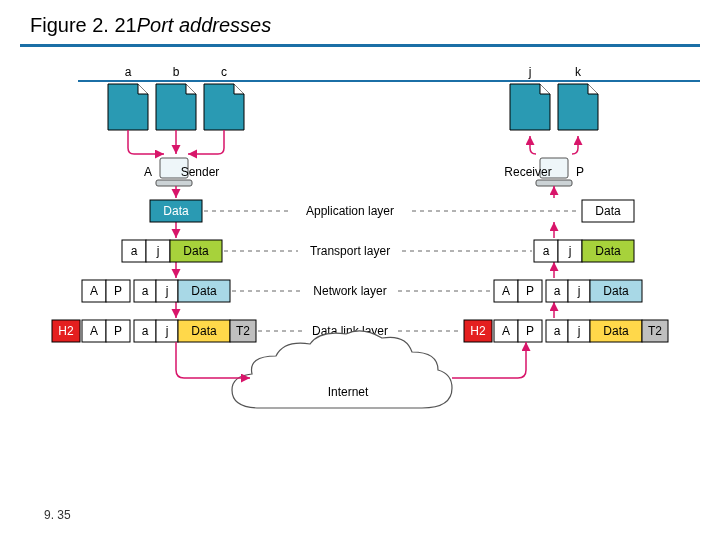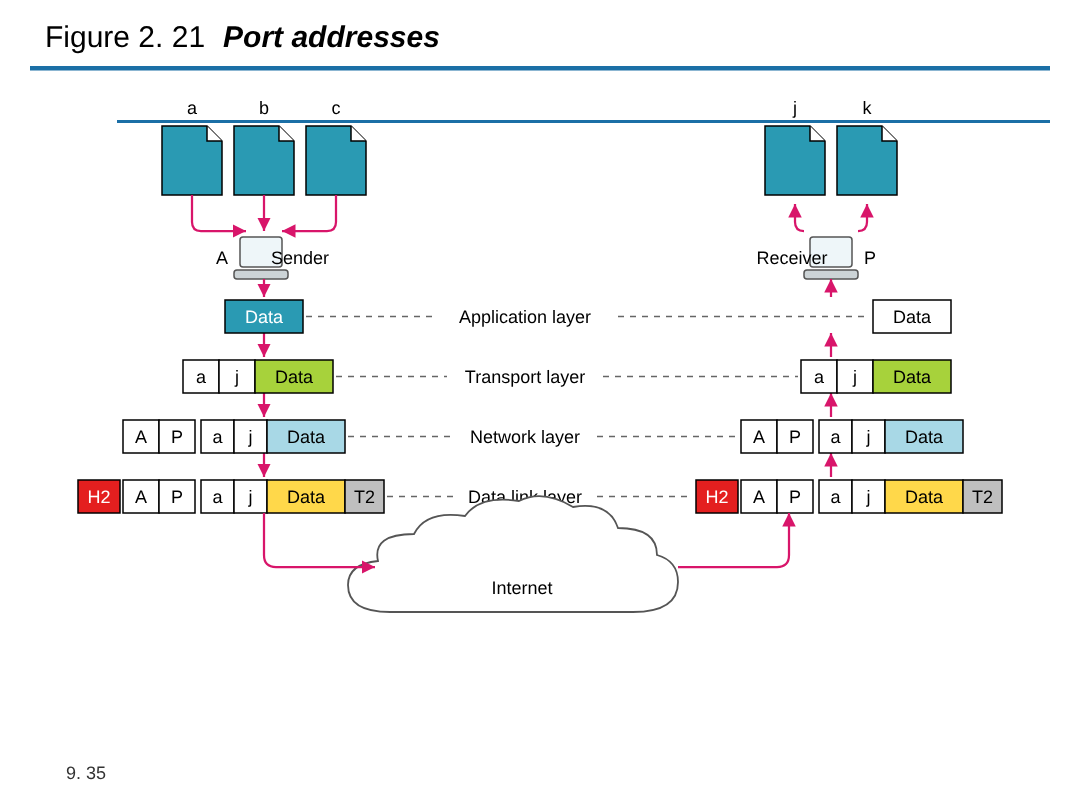--- a/index.html
+++ b/index.html
@@ -13,24 +13,24 @@
     position: relative;
     overflow: hidden;
   }
   .title-row {
     position: absolute;
     left: 30px;
     top: 14px;
     font-size: 20px;
     display: flex;
     align-items: baseline;
-    gap: 12px;
+    gap: 0;
   }
   .title-row .fig-no { font-weight: 400; }
-  .title-row .fig-name { font-style: italic; font-weight: 700; }
+  .title-row .fig-name { font-style: italic; font-weight: 400; }
   .hr1 {
     position: absolute;
     left: 20px; right: 20px;
     top: 44px;
     height: 3px;
     background: #1b6fa6;
   }
   .hr2 {
     position: absolute;
     left: 78px; right: 20px;

